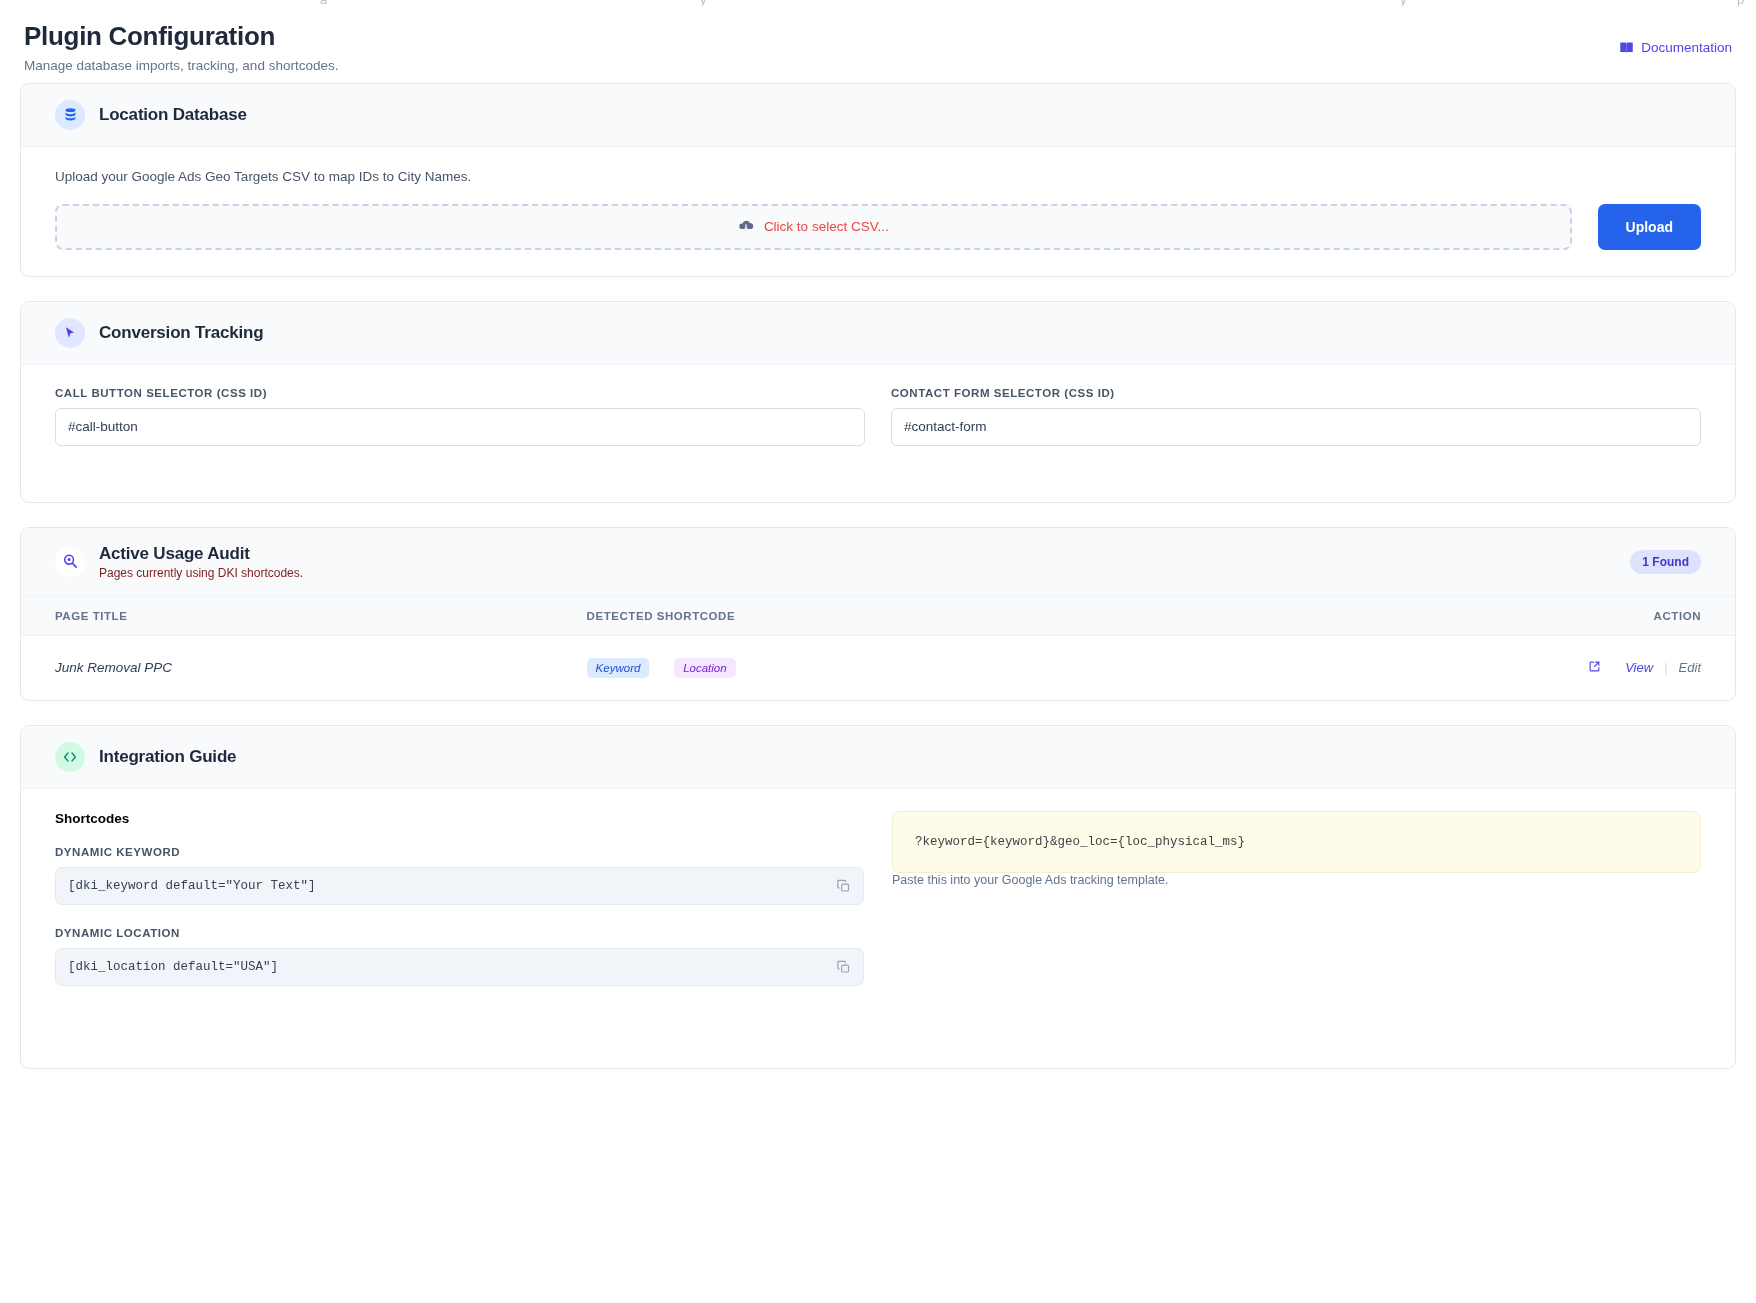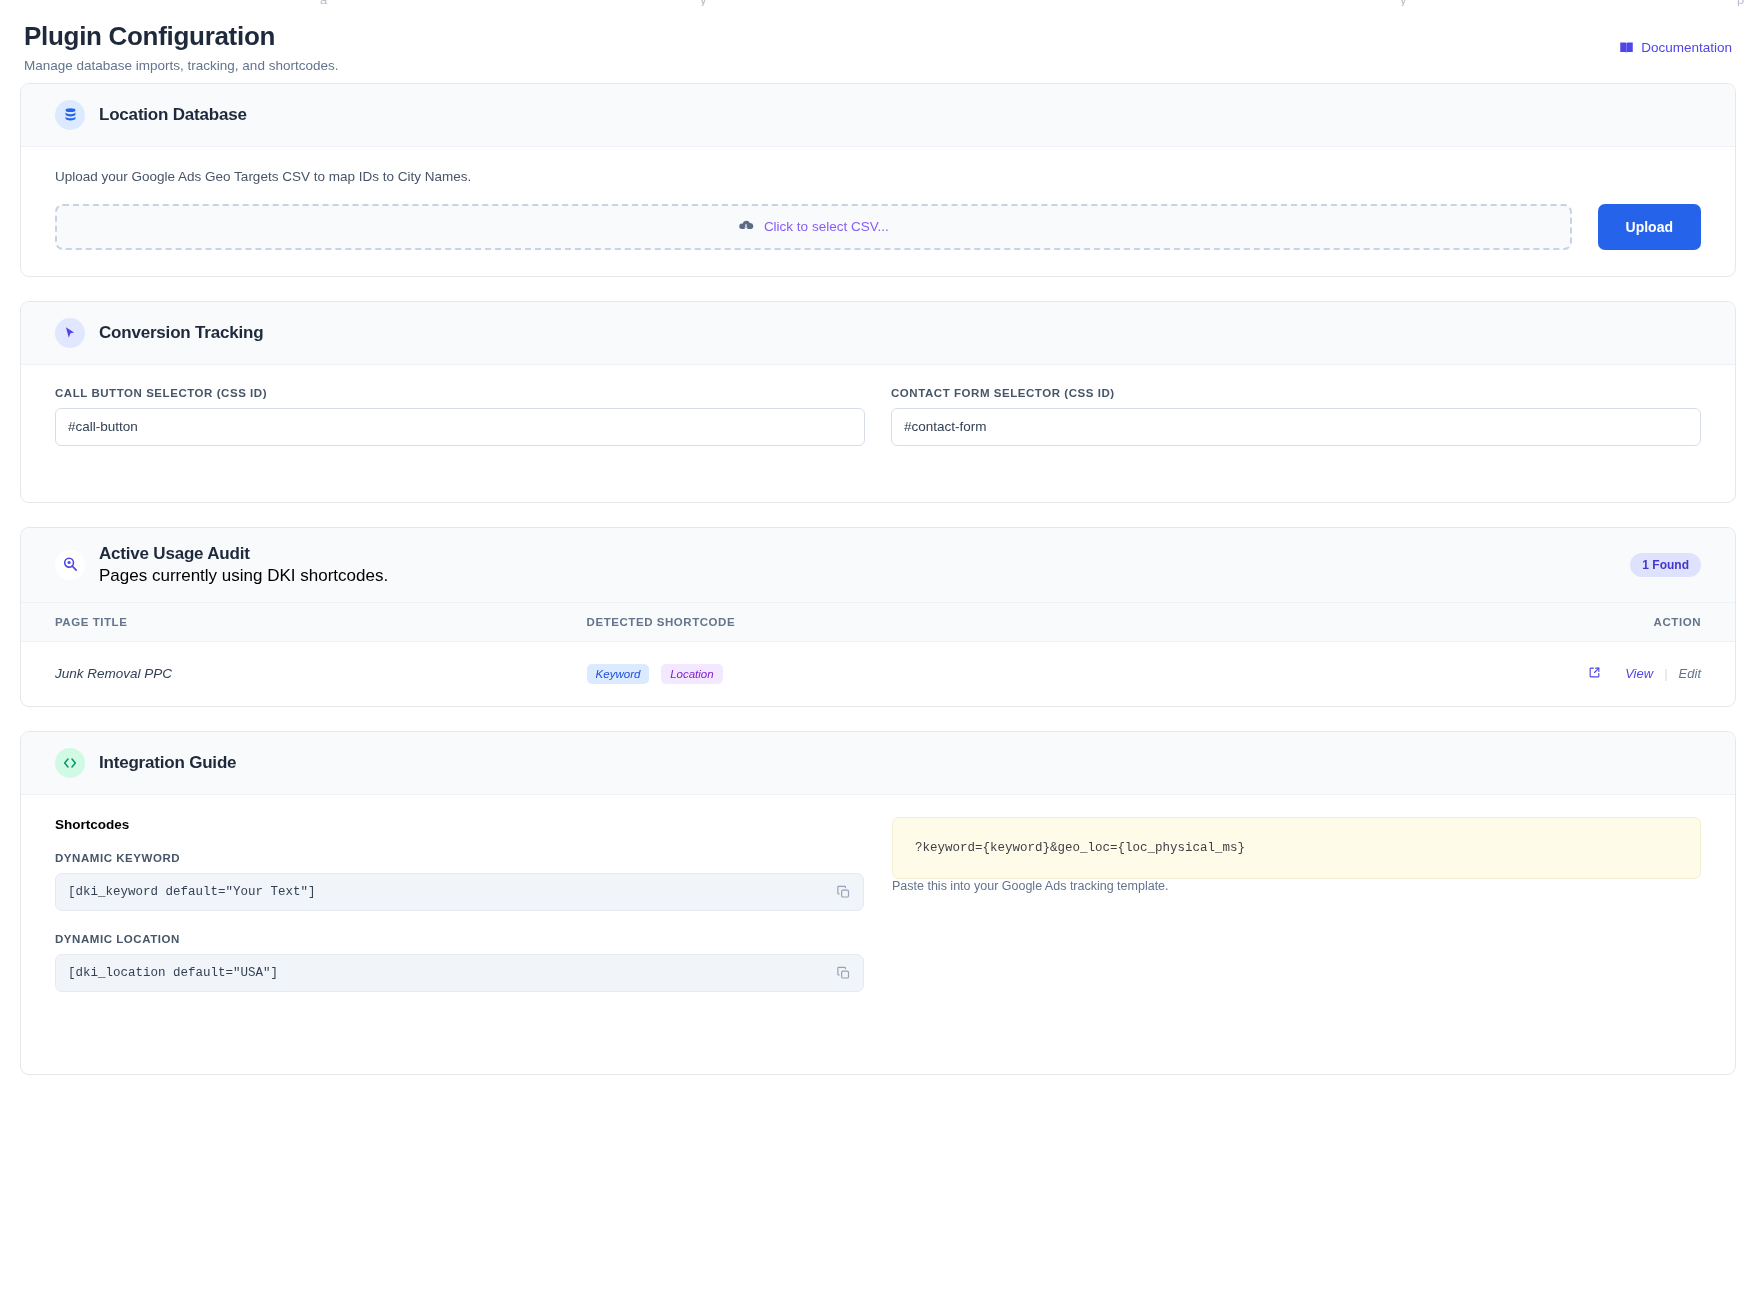--- a/index.html
+++ b/index.html
@@ -90,22 +90,22 @@
     align-items: center;
     gap: 14px;
   }
   .card-title {
     font-size: 17px;
     font-weight: bold;
     color: #1e293b;
     letter-spacing: -0.2px;
   }
   .card-sub {
-    font-size: 17px;
-    color: #000000;
+    font-size: 12px;
+    color: #7f1d1d;
     margin-top: 2px;
   }
   .card-body { padding: 22px 34px 26px 34px; }
 
   .ic {
     width: 30px; height: 30px;
     border-radius: 50%;
     display: flex;
     align-items: center;
     justify-content: center;
@@ -131,21 +131,21 @@
     flex: 1;
     border: 2px dashed #c7d2e4;
     border-radius: 8px;
     background: #f8fafc;
     height: 46px;
     display: flex;
     align-items: center;
     justify-content: center;
     gap: 10px;
     font-size: 13.5px;
-    color: #8b5cf6;
+    color: #ef4444;
     cursor: pointer;
   }
   .btn-upload {
     background: #2563eb;
     color: #ffffff;
     border: none;
     border-radius: 7px;
     font-size: 14px;
     font-weight: bold;
     font-family: "Liberation Sans", sans-serif;
@@ -218,21 +218,21 @@
   table.audit tbody td:first-child { padding-left: 34px; }
   table.audit tbody td.act { text-align: right; padding-right: 34px; }
   .col-page { width: 33%; }
   .col-short { width: 46%; }
 
   .tag {
     display: inline-block;
     font-size: 11.5px;
     border-radius: 5px;
     padding: 4px 9px;
-    margin-right: 8px;
+    margin-right: 21px;
   }
   .tag-keyword  { background: #dbeafe; color: #1d4ed8; }
   .tag-location { background: #f3e8ff; color: #7e22ce; }
 
   .act-wrap {
     display: inline-flex;
     align-items: center;
     gap: 11px;
     justify-content: flex-end;
   }

